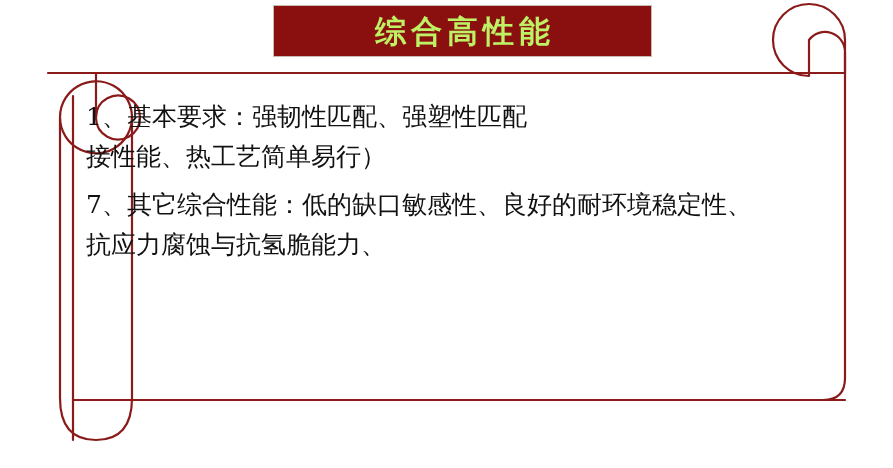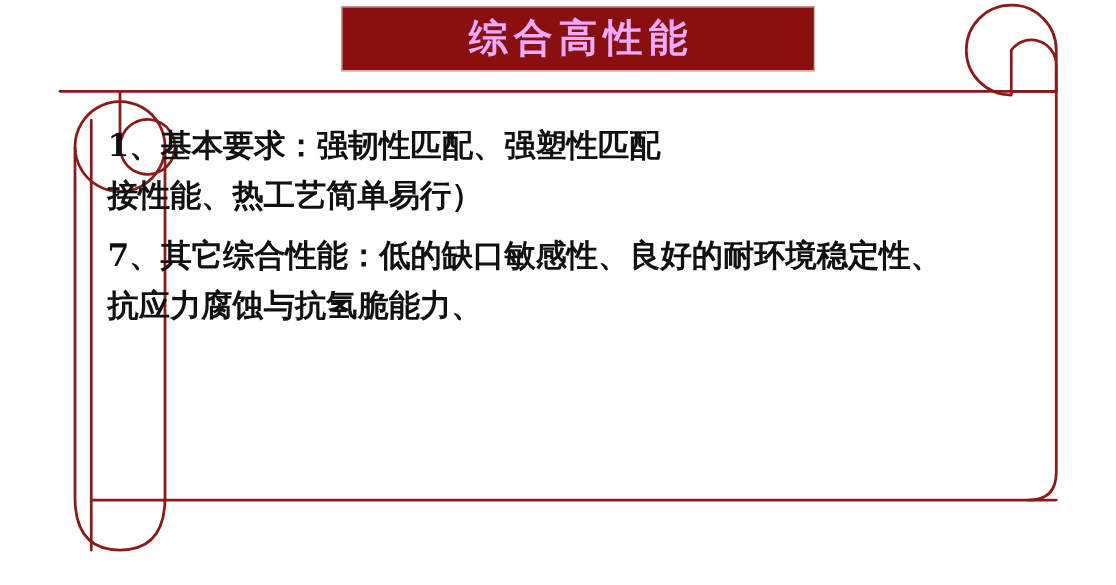--- a/index.html
+++ b/index.html
@@ -43,42 +43,42 @@
     height: 52px;
     background: #8A0F0F;
     border: 1px solid #c9b9b0;
     box-sizing: border-box;
     display: flex;
     align-items: center;
     justify-content: center;
     z-index: 5;
   }
   #title-text {
-    color: #f0abfc;
+    color: #bef264;
     font-family: "DejaVu Serif", "Liberation Serif", serif;
     font-weight: bold;
     font-size: 31px;
     letter-spacing: 5px;
     line-height: 1;
     white-space: nowrap;
     text-indent: 5px;
   }
 
   
   #content-body {
     position: absolute;
     left: 86px;
     top: 97px;
     width: 770px;
     z-index: 4;
   }
   .content-line {
     color: #111111;
     font-family: "DejaVu Serif", "Liberation Serif", serif;
-    font-weight: bold;
+    font-weight: normal;
     font-size: 25px;
     line-height: 40px;
     letter-spacing: 0px;
     white-space: nowrap;
   }
   .content-line.para-start {
     margin-top: 0;
   }
   .content-line.gap {
     margin-top: 8px;

